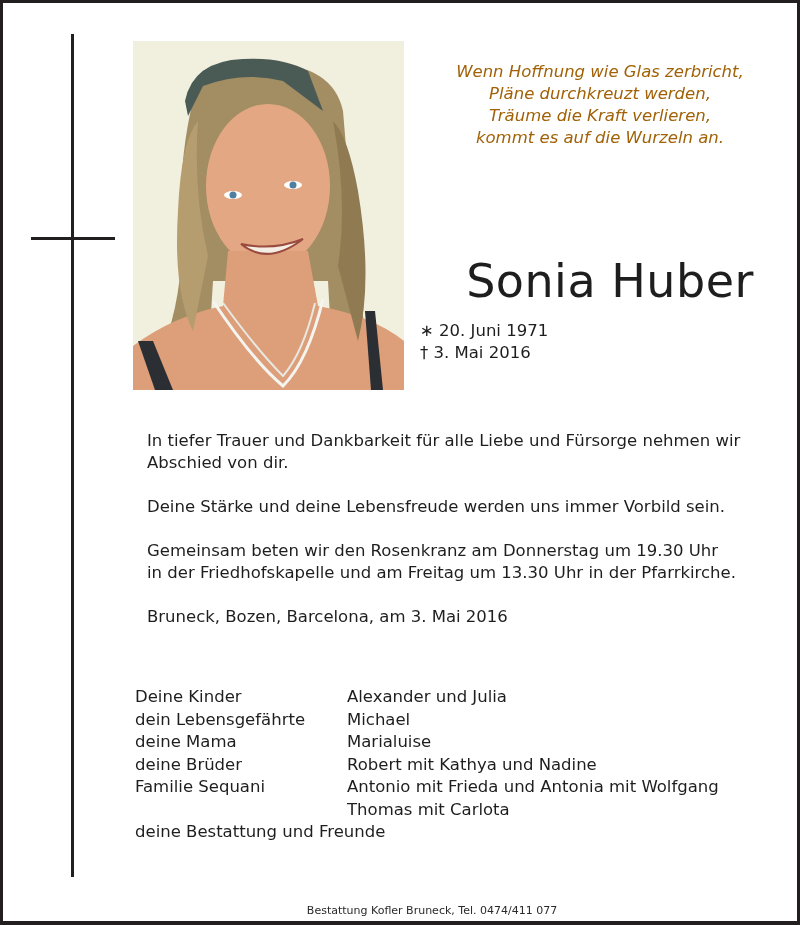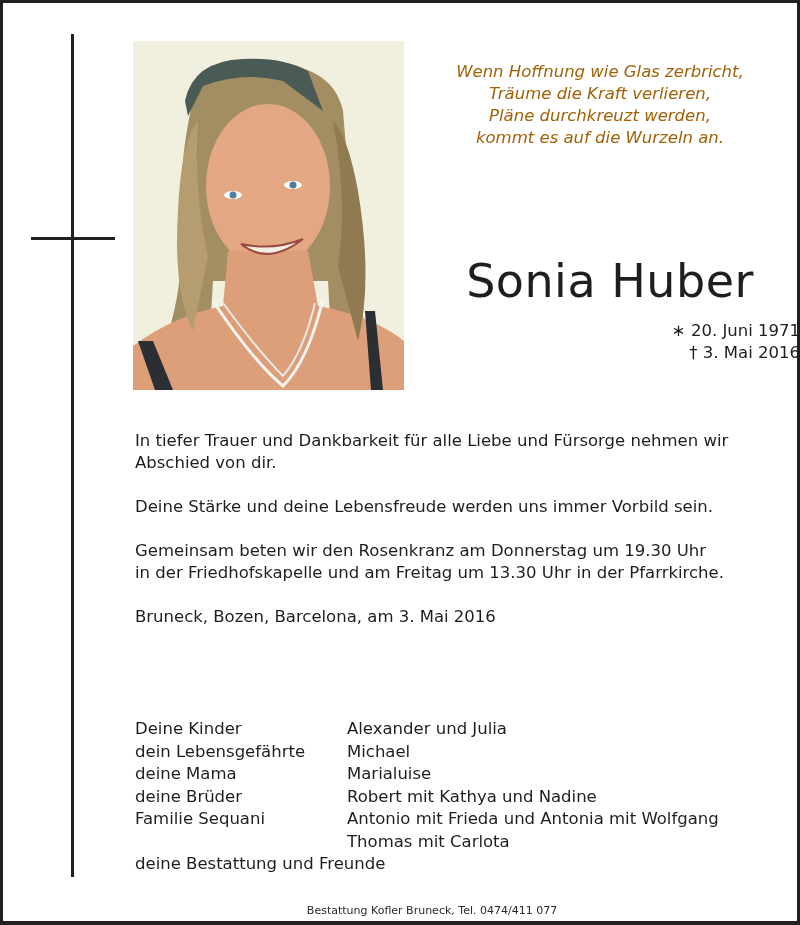--- a/index.html
+++ b/index.html
@@ -10,25 +10,25 @@
     .cross-v { position: absolute; left: 71px; top: 34px; width: 3px; height: 843px; background: #231f20; }
     .cross-h { position: absolute; left: 31px; top: 237px; width: 84px; height: 3px; background: #231f20; }
     .photo { position: absolute; left: 133px; top: 41px; width: 271px; height: 349px; overflow: hidden;
              background: #f1efde; }
     .photo svg { display: block; }
     .poem { position: absolute; left: 420px; top: 61px; width: 360px; text-align: center;
             font-style: italic; font-size: 16.5px; line-height: 22px; color: #a16207; }
     .poem div { white-space: nowrap; }
     .name { position: absolute; left: 420px; top: 251px; width: 380px; text-align: center;
             font-size: 46px; font-weight: normal; letter-spacing: 0.5px; color: #1e1e1e; line-height: 60px; margin: 0; }
-    .dates { position: absolute; left: 420px; top: 320px; width: 380px; text-align: right;
+    .dates { position: absolute; left: 420px; top: 320px; width: 380px; text-align: left;
              font-size: 16.5px; line-height: 22px; }
     .body-text { position: absolute; left: 135px; top: 430px; width: 650px; font-size: 16.5px; line-height: 22px; }
-    .body-text p { margin: 0 0 22px 0; white-space: nowrap; }
-    .family { position: absolute; left: 135px; top: 718px; font-size: 16.5px; line-height: 22.5px; }
+    .body-text p { margin: 0 0 22px 12px; white-space: nowrap; }
+    .family { position: absolute; left: 135px; top: 686px; font-size: 16.5px; line-height: 22.5px; }
     .family-row { display: flex; white-space: nowrap; }
     .family-rel { width: 212px; flex: none; }
     .footer { position: absolute; left: 0; top: 904px; width: 800px; text-align: center; font-size: 11px; color: #2a2a2a; padding-left: 32px; }
   </style>
 </head>
 <body>
 
 <div class="frame"></div>
 
 <div class="cross-v"></div>
@@ -59,22 +59,22 @@
 
     <path d="M108 203 Q135 225 170 198 Q140 210 108 203 Z" fill="#f5eee4" stroke="#9a4b3f" stroke-width="2"></path>
 
     <path d="M80 260 Q120 320 150 345 Q175 320 190 258" fill="none" stroke="#f4f4f0" stroke-width="3"></path>
     <path d="M90 262 Q125 310 150 335 Q170 312 182 262" fill="none" stroke="#e8e8e2" stroke-width="2"></path>
   </svg>
 </div>
 
 <div class="poem">
   <div>Wenn Hoffnung wie Glas zerbricht,</div>
+  <div>Pläne durchkreuzt werden,</div>
   <div>Träume die Kraft verlieren,</div>
-  <div>Pläne durchkreuzt werden,</div>
   <div>kommt es auf die Wurzeln an.</div>
 </div>
 
 <h1 class="name">Sonia Huber</h1>
 
 <div class="dates">
   <div>∗ 20. Juni 1971</div>
   <div>† 3. Mai 2016</div>
 </div>
 

